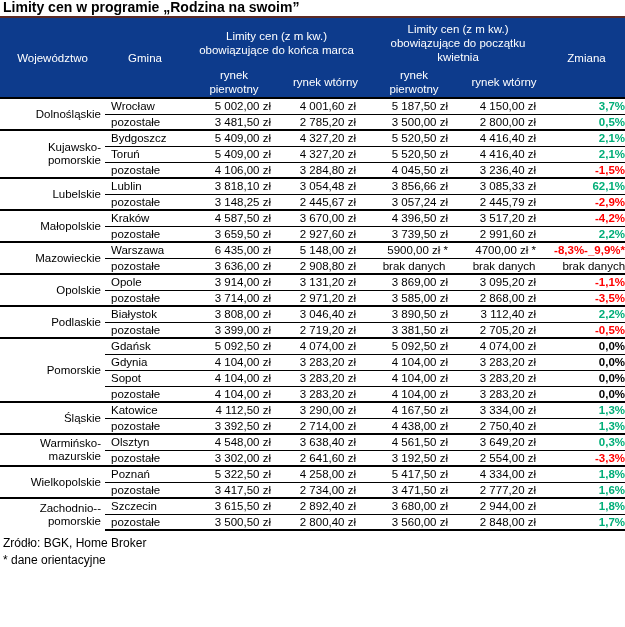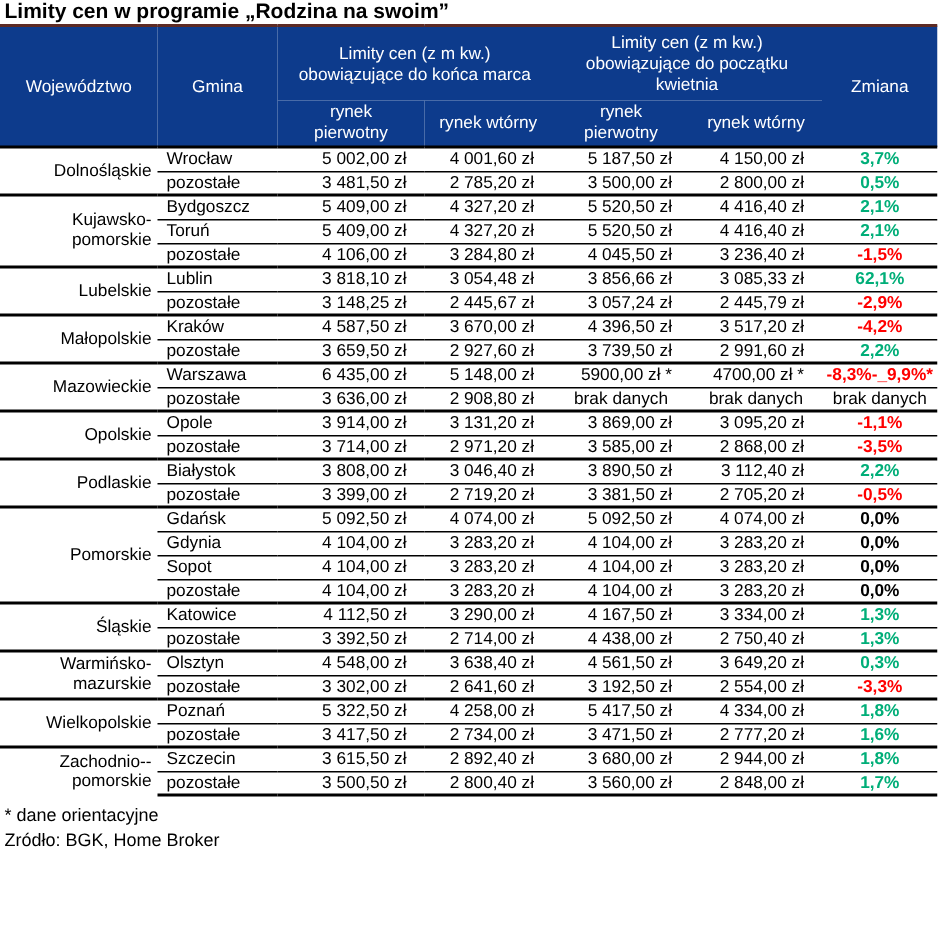--- a/index.html
+++ b/index.html
@@ -47,21 +47,21 @@
     font-size:11.5px;
     height:16px;
     line-height:14px;
     padding:0;
     vertical-align:middle;
   }
   td.voiv{text-align:right;line-height:13px;padding:0 4px;}
   td.gmina{text-align:left;padding-left:6px;margin-top:40px;}
   td.num{text-align:right;padding-right:12px;}
   td.center{text-align:center;}
-  td.change{text-align:center;font-weight:bold;}
+  td.change{text-align:right;font-weight:bold;}
   td.change.none{font-weight:normal;}
   td.pos{color:var(--positive);}
   td.neg{color:var(--negative);}
   tr.group-start td{border-top:2px solid var(--grid);}
   tr.group-inner td{border-top:1px solid var(--grid);}
   tbody tr:last-child td{border-bottom:2px solid var(--grid);}
   .footer{padding:4px 0 0 3px;}
   .footnote{
     font-size:12px;
     line-height:17px;
@@ -323,15 +323,15 @@
         <td class="num">3 500,50 zł</td>
         <td class="num">2 800,40 zł</td>
         <td class="num">3 560,00 zł</td>
         <td class="num">2 848,00 zł</td>
         <td class="change pos">1,7%</td>
       </tr>
     </tbody>
 </table>
 
 <div class="footer">
+  <div class="footnote">Zródło: BGK, Home Broker</div>
   <div class="footnote">* dane orientacyjne</div>
-  <div class="footnote">Zródło: BGK, Home Broker</div>
 </div>
 
 </body></html>

